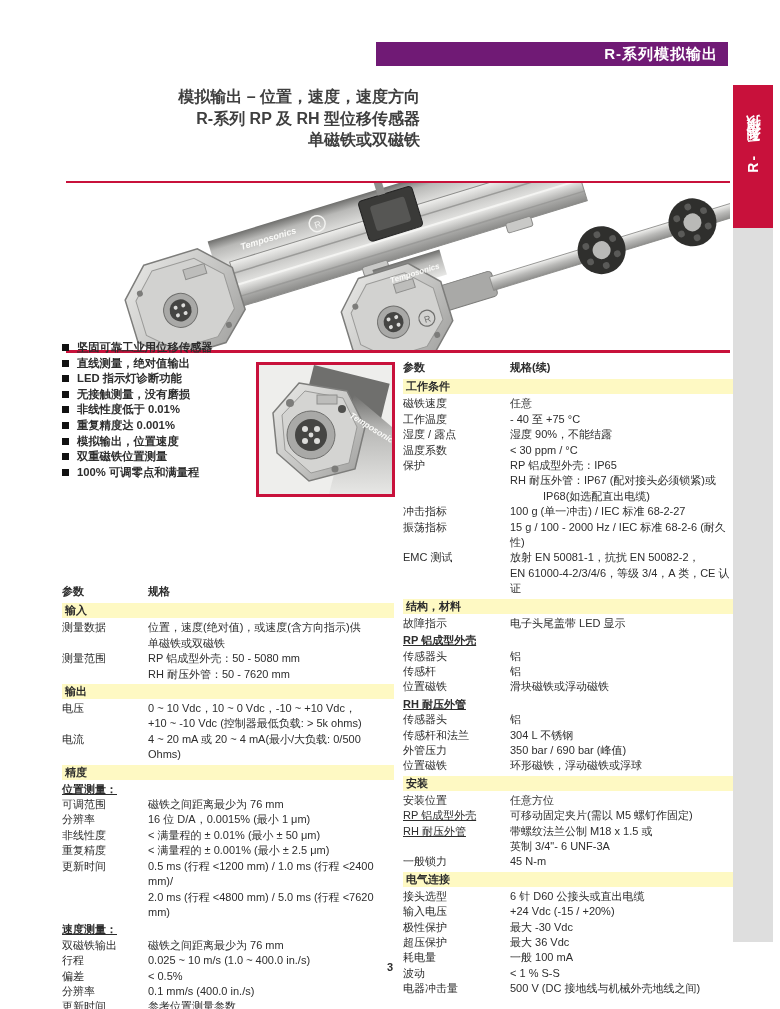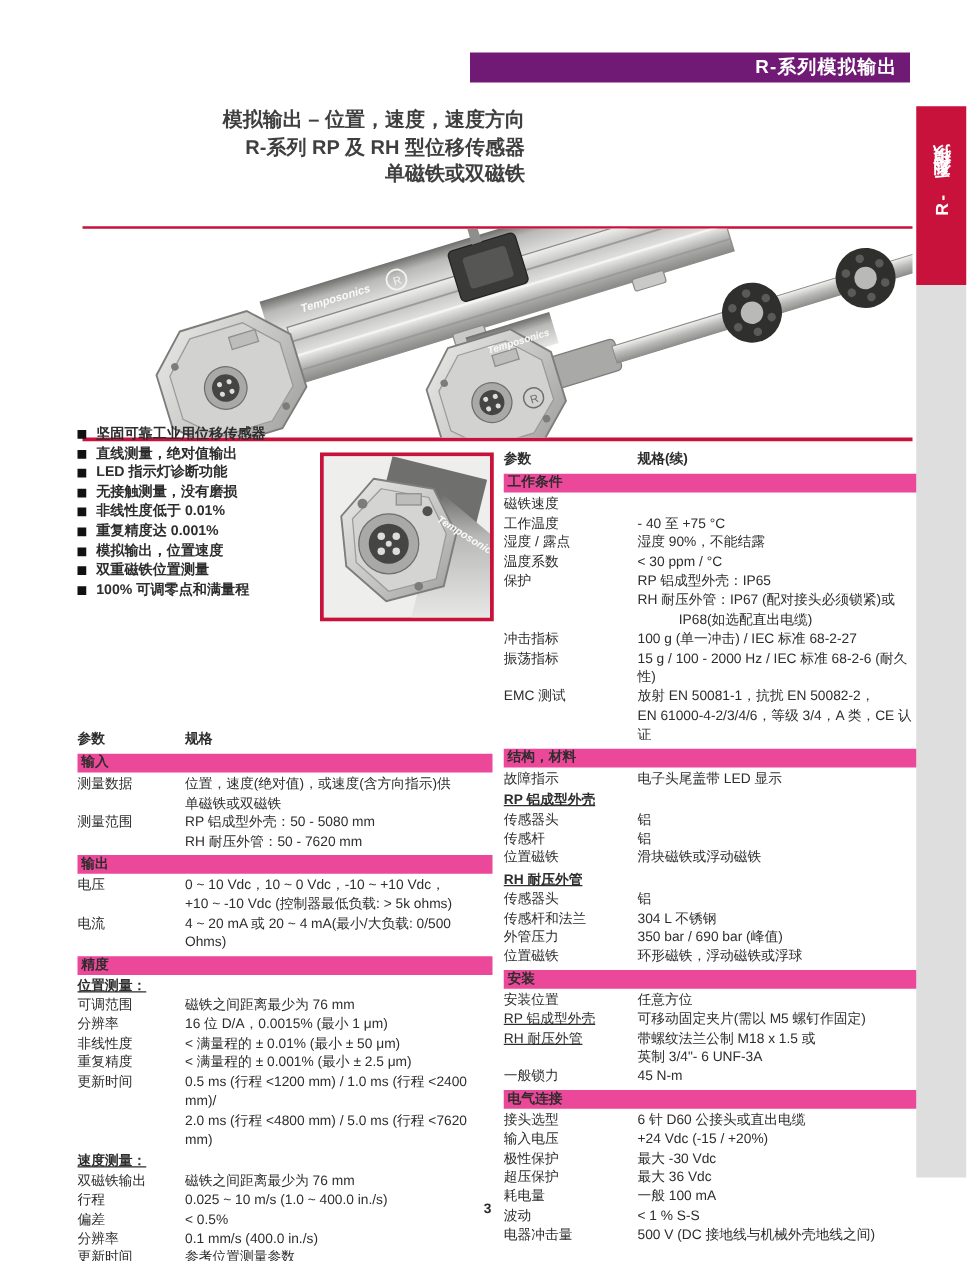--- a/index.html
+++ b/index.html
@@ -24,21 +24,21 @@
   
   .features{position:absolute;left:62px;top:340px;width:192px;}
   .feature{display:flex;align-items:flex-start;font-weight:bold;font-size:11.3px;line-height:15.6px;}
   .feature .sq{flex:0 0 auto;width:7px;height:7px;background:#111;margin:4px 8px 0 0;}
   
   .inset{position:absolute;left:256px;top:362px;width:133px;height:129px;border:3px solid #c8113b;
          background:#efefec;box-sizing:content-box;}
   
   .spec{position:absolute;font-size:11px;line-height:15.4px;}
   .spec .spec-head{font-weight:bold;padding-bottom:2px;}
-  .spec .spec-sec{background:#ec4899;font-weight:bold;padding:0 3px;margin:2px 0;line-height:15px;}
+  .spec .spec-sec{background:#fef9c3;font-weight:bold;padding:0 3px;margin:2px 0;line-height:15px;}
   .spec .spec-sub{font-weight:bold;text-decoration:underline;margin-top:2px;}
   .spec .spec-row{display:flex;align-items:flex-start;}
   .spec .lab{flex:0 0 auto;white-space:nowrap;}
   .spec .lab.u{text-decoration:underline;}
   .spec .val{flex:1 1 auto;}
   .spec .rule{border-bottom:1.5px solid #4a4a4a;padding-bottom:18px;}
   .spec-left{left:62px;top:584px;width:332px;}
   .spec-left .lab{width:86px;}
   .spec-right{left:403px;top:360px;width:330px;}
   .spec-right .lab{width:107px;}
@@ -346,20 +346,23 @@
   <div class="spec spec-right">
       <div class="spec-row spec-head">
         <span class="lab">参数</span>
         <div class="val">
           <div>规格(续)</div>
         </div>
       </div>
       <div class="spec-sec">工作条件</div>
       <div class="spec-row">
         <span class="lab">磁铁速度</span>
+        <div class="val">
+          <div>任意</div>
+        </div>
       </div>
       <div class="spec-row">
         <span class="lab">工作温度</span>
         <div class="val">
           <div>- 40 至 +75 °C</div>
         </div>
       </div>
       <div class="spec-row">
         <span class="lab">湿度 / 露点</span>
         <div class="val">

